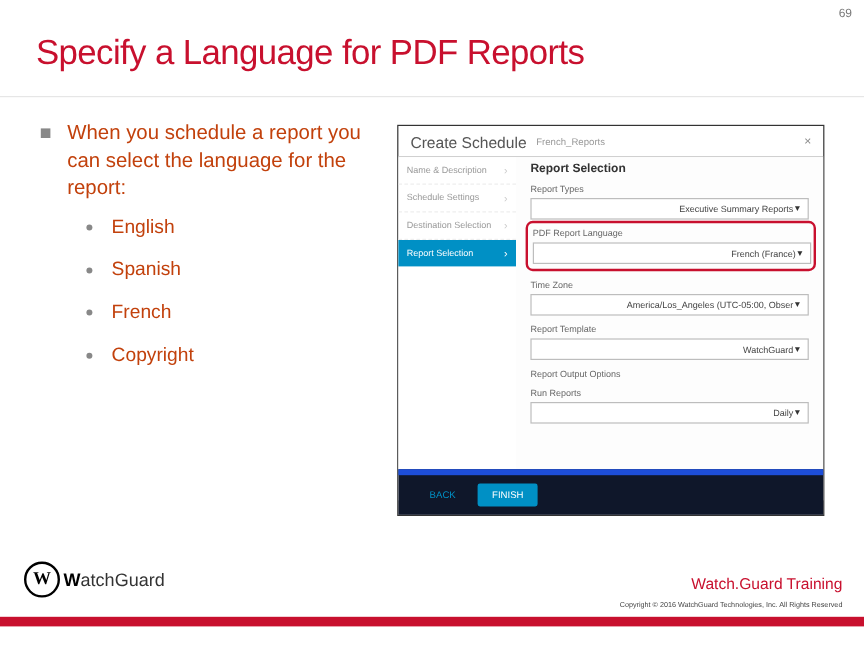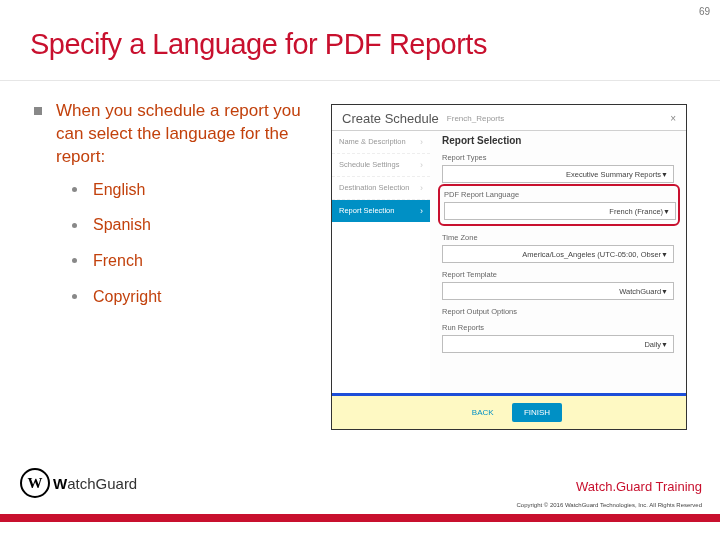--- a/index.html
+++ b/index.html
@@ -25,21 +25,21 @@
   .wiz .step.active{background:#0090c5;color:#fff;border-bottom:0}
   .wiz .chev{color:#ccc;font-size:9px}
   .wiz .step.active .chev{color:#fff}
   .panel{flex:1;padding:4px 10px 0 12px;background:#fdfdfd}
   .p-h{font-size:10px;font-weight:bold;color:#333;margin:0 0 6px 0}
   .lbl{font-size:7.5px;color:#666;margin:7px 0 3px 0}
   .sel{border:1px solid #bdbdbd;height:16px;display:flex;align-items:center;justify-content:flex-end;padding:0 5px;font-size:7.5px;color:#444;width:220px;background:#fff}
   .sel .arr{font-size:7px;color:#333}
   .hl{border:2.5px solid #c8102e;border-radius:6px;padding:4px 2px 4px 4px;margin:1px -4px 2px -4px}
   .hl .lbl{margin-top:0}
-  .footbar{position:absolute;bottom:0;left:0;right:0;border-top:3px solid #1d4ed8;padding:7px 10px;text-align:center;background:#fef9c3}
+  .footbar{position:absolute;bottom:0;left:0;right:0;border-top:5px solid #1d4ed8;padding:7px 10px;text-align:left;background:#0f172a}
   .btn{display:inline-block;font-size:8px;padding:5px 12px;margin-left:4px}
   .btn.back{color:#0090c5}
   .btn.fin{background:#0090c5;color:#fff;border-radius:2px}
   
   .brand{position:absolute;bottom:42px;left:20px;display:flex;align-items:center}
   .logo{width:26px;height:26px;border:2.2px solid #000;border-radius:50%;display:flex;align-items:center;justify-content:center;font-size:15px;font-weight:bold;font-family:Georgia,serif;margin-right:3px}
   .brandtxt{font-size:15px;color:#333}
   .brandtxt .w{font-weight:bold;color:#000}
   .train{position:absolute;bottom:46px;right:18px;font-size:13px;color:#c8102e}
   .copy{position:absolute;bottom:32px;right:18px;font-size:6px;color:#444}

